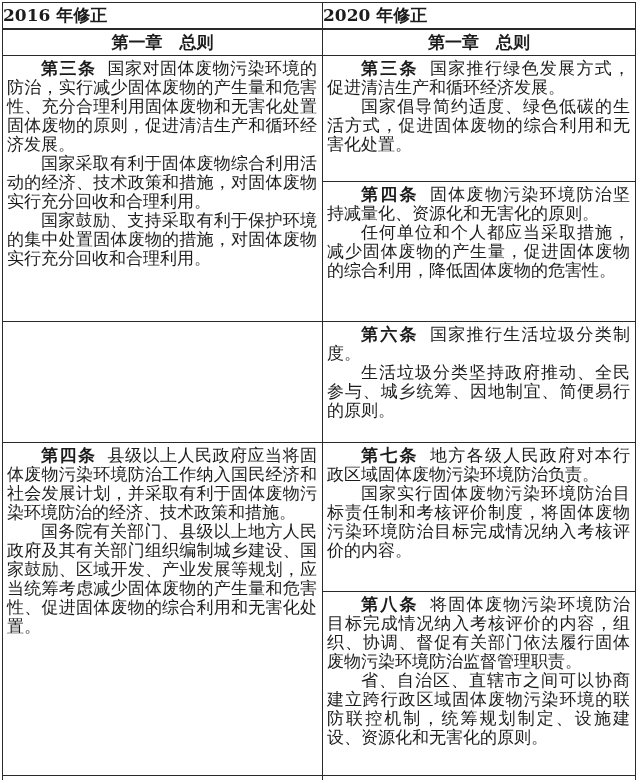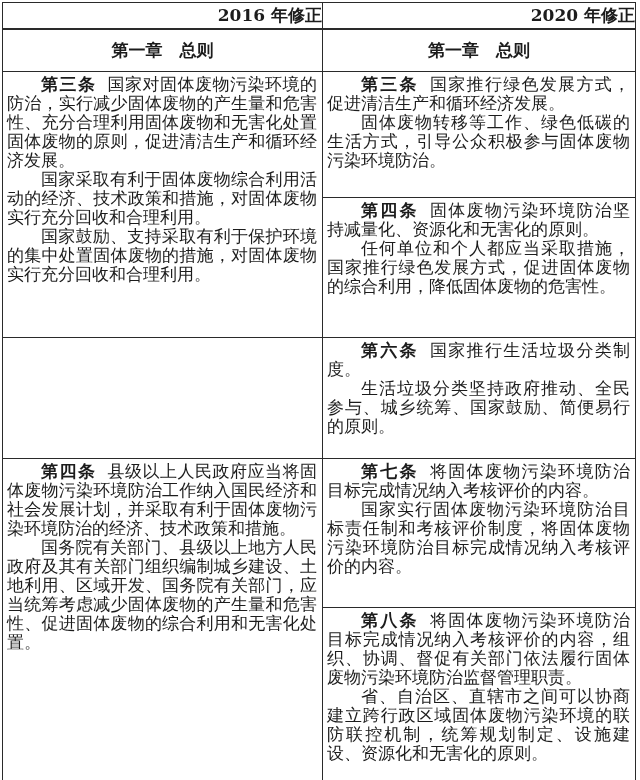--- a/index.html
+++ b/index.html
@@ -27,32 +27,32 @@
   th, td {
     box-sizing: border-box;
     border: 1px solid #2a2a2a;
     vertical-align: top;
     padding: 3px 5px 0 4px;
     overflow: hidden;
   }
   tr.r-head th {
     height: 25px;
     font-weight: bold;
-    text-align: right;
+    text-align: left;
     vertical-align: middle;
     padding: 1px 0;
     border-bottom: 2px solid #2a2a2a;
     font-size: 17px;
   }
   tr.r-chapter td {
     height: 24px;
     font-weight: bold;
     text-align: center;
     vertical-align: middle;
-    padding: 9px 0;
+    padding: 1px 0;
     font-size: 17px;
     margin-top: 37px;
   }
   tr.r3 { height: 126px; }
   tr.r4 { height: 140px; }
   tr.r5 { height: 121px; }
   tr.r6 { height: 149px; }
   tr.r7 { height: 184px; }
   tr.r8 { height: 14px; }
   p.para {
@@ -89,46 +89,46 @@
     </tr>
 
     <tr class="r3">
       <td rowspan="2">
         <p class="para"><span class="art">第三条</span><span>国家对固体废物污染环境的防治，实行减少固体废物的产生量和危害性、充分合理利用固体废物和无害化处置固体废物的原则，促进清洁生产和循环经济发展。</span></p>
         <p class="para">国家采取有利于固体废物综合利用活动的经济、技术政策和措施，对固体废物实行充分回收和合理利用。</p>
         <p class="para">国家鼓励、支持采取有利于保护环境的集中处置固体废物的措施，对固体废物实行充分回收和合理利用。</p>
       </td>
       <td>
         <p class="para"><span class="art">第三条</span><span>国家推行绿色发展方式，促进清洁生产和循环经济发展。</span></p>
-        <p class="para">固体废物转移等工作、绿色低碳的生活方式，引导公众积极参与固体废物污染环境防治。</p>
+        <p class="para">国家倡导简约适度、绿色低碳的生活方式，促进固体废物的综合利用和无害化处置。</p>
       </td>
     </tr>
 
     <tr class="r4">
       <td>
         <p class="para"><span class="art">第四条</span><span>固体废物污染环境防治坚持减量化、资源化和无害化的原则。</span></p>
-        <p class="para">任何单位和个人都应当采取措施，国家推行绿色发展方式，促进固体废物的综合利用，降低固体废物的危害性。</p>
+        <p class="para">任何单位和个人都应当采取措施，减少固体废物的产生量，促进固体废物的综合利用，降低固体废物的危害性。</p>
       </td>
     </tr>
 
     <tr class="r5">
       <td></td>
       <td>
         <p class="para"><span class="art">第六条</span><span>国家推行生活垃圾分类制度。</span></p>
-        <p class="para">生活垃圾分类坚持政府推动、全民参与、城乡统筹、国家鼓励、简便易行的原则。</p>
+        <p class="para">生活垃圾分类坚持政府推动、全民参与、城乡统筹、因地制宜、简便易行的原则。</p>
       </td>
     </tr>
 
     <tr class="r6">
       <td rowspan="2">
         <p class="para"><span class="art">第四条</span><span>县级以上人民政府应当将固体废物污染环境防治工作纳入国民经济和社会发展计划，并采取有利于固体废物污染环境防治的经济、技术政策和措施。</span></p>
-        <p class="para">国务院有关部门、县级以上地方人民政府及其有关部门组织编制城乡建设、土地利用、区域开发、国务院有关部门，应当统筹考虑减少固体废物的产生量和危害性、促进固体废物的综合利用和无害化处置。</p>
+        <p class="para">国务院有关部门、县级以上地方人民政府及其有关部门组织编制城乡建设、国家鼓励、区域开发、产业发展等规划，应当统筹考虑减少固体废物的产生量和危害性、促进固体废物的综合利用和无害化处置。</p>
       </td>
       <td>
-        <p class="para"><span class="art">第七条</span><span>将固体废物污染环境防治目标完成情况纳入考核评价的内容。</span></p>
+        <p class="para"><span class="art">第七条</span><span>地方各级人民政府对本行政区域固体废物污染环境防治负责。</span></p>
         <p class="para">国家实行固体废物污染环境防治目标责任制和考核评价制度，将固体废物污染环境防治目标完成情况纳入考核评价的内容。</p>
       </td>
     </tr>
 
     <tr class="r7">
       <td>
         <p class="para"><span class="art">第八条</span><span>将固体废物污染环境防治目标完成情况纳入考核评价的内容，组织、协调、督促有关部门依法履行固体废物污染环境防治监督管理职责。</span></p>
         <p class="para">省、自治区、直辖市之间可以协商建立跨行政区域固体废物污染环境的联防联控机制，统筹规划制定、设施建设、资源化和无害化的原则。</p>
       </td>
     </tr>

